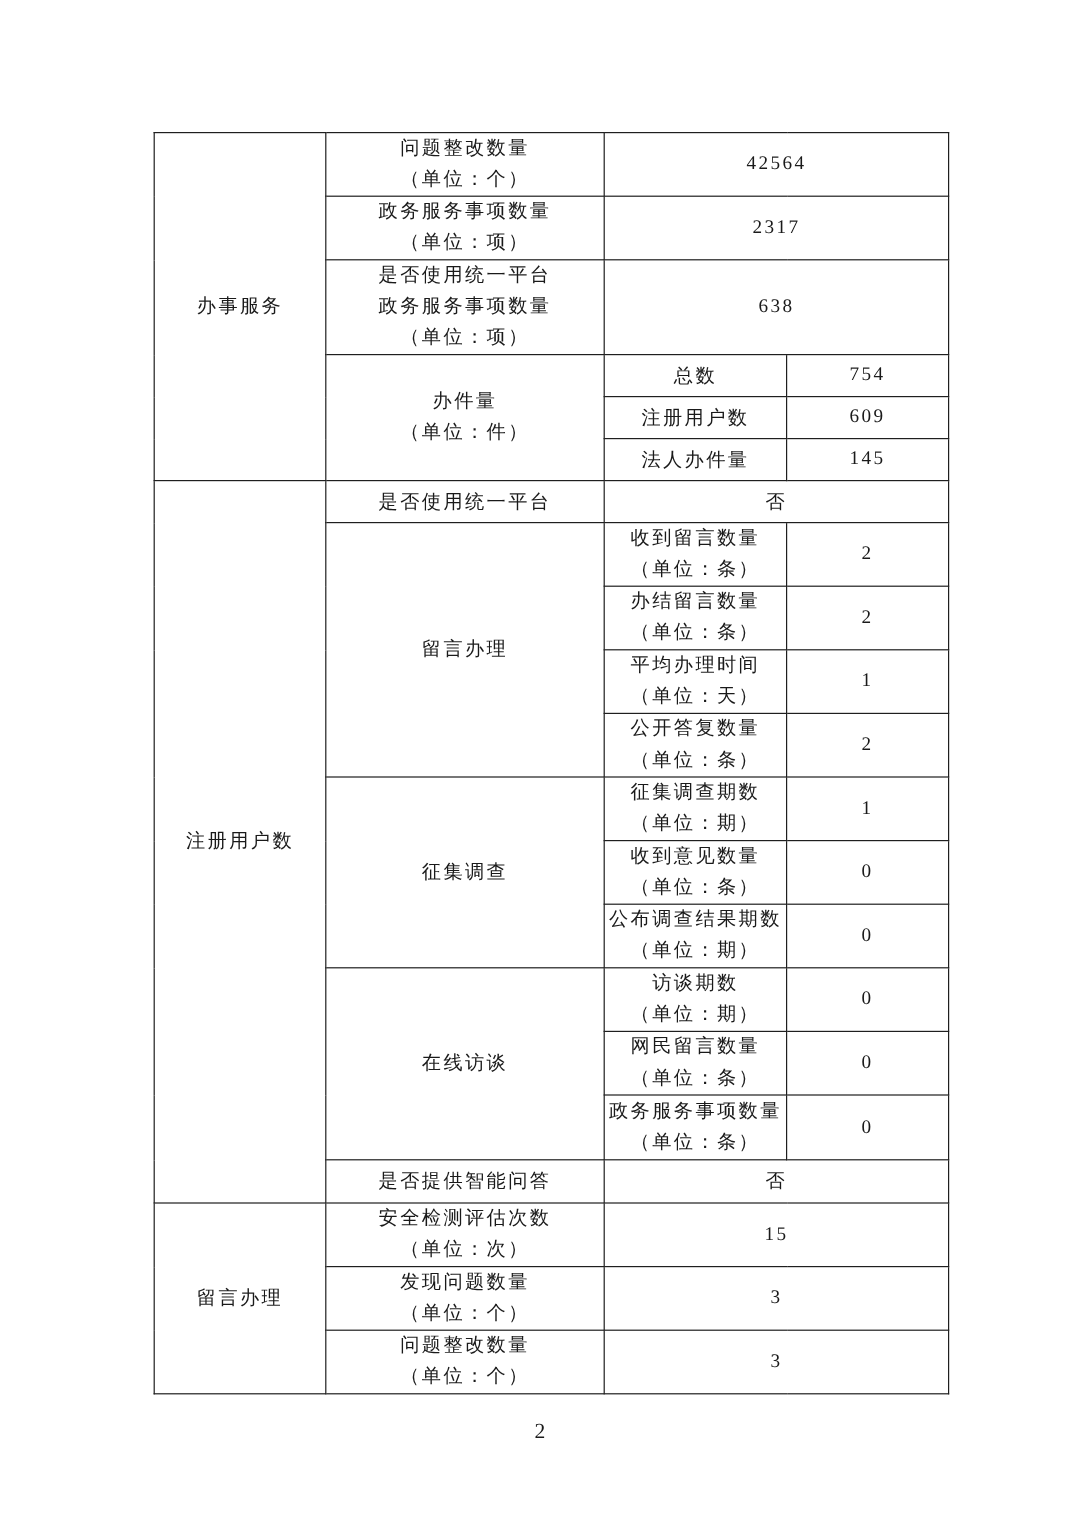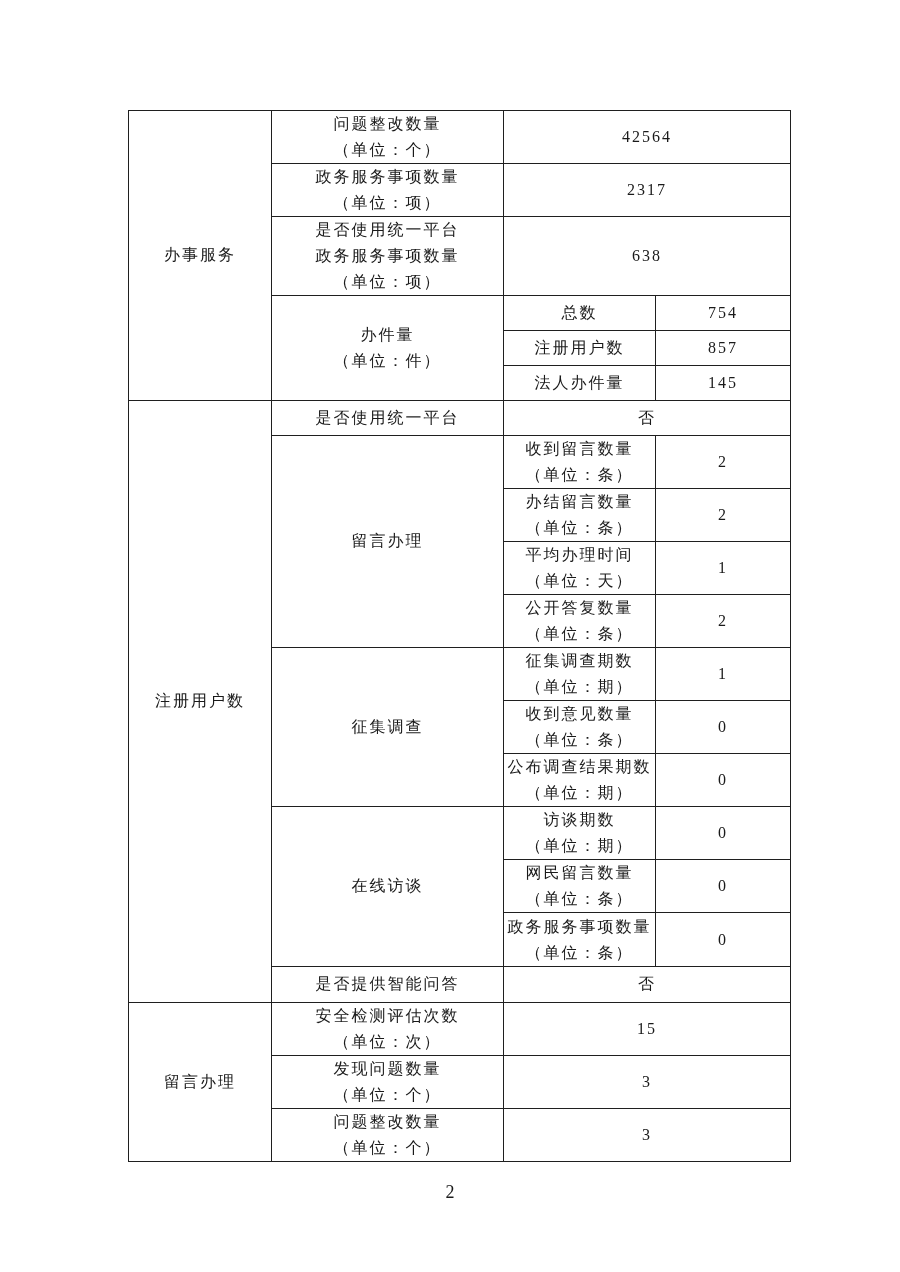--- a/index.html
+++ b/index.html
@@ -93,21 +93,21 @@
     <tr class="h35">
       <td rowspan="3">
         <div class="lbl-line">办件量</div>
         <div class="lbl-line">（单位：件）</div>
       </td>
       <td>总数</td>
       <td class="num">754</td>
     </tr>
     <tr class="h35">
       <td>注册用户数</td>
-      <td class="num">857</td>
+      <td class="num">609</td>
     </tr>
     <tr class="h35">
       <td>法人办件量</td>
       <td class="num">145</td>
     </tr>
 
     <tr class="h35">
       <td rowspan="12">注册用户数</td>
       <td>是否使用统一平台</td>
       <td colspan="2">否</td>

